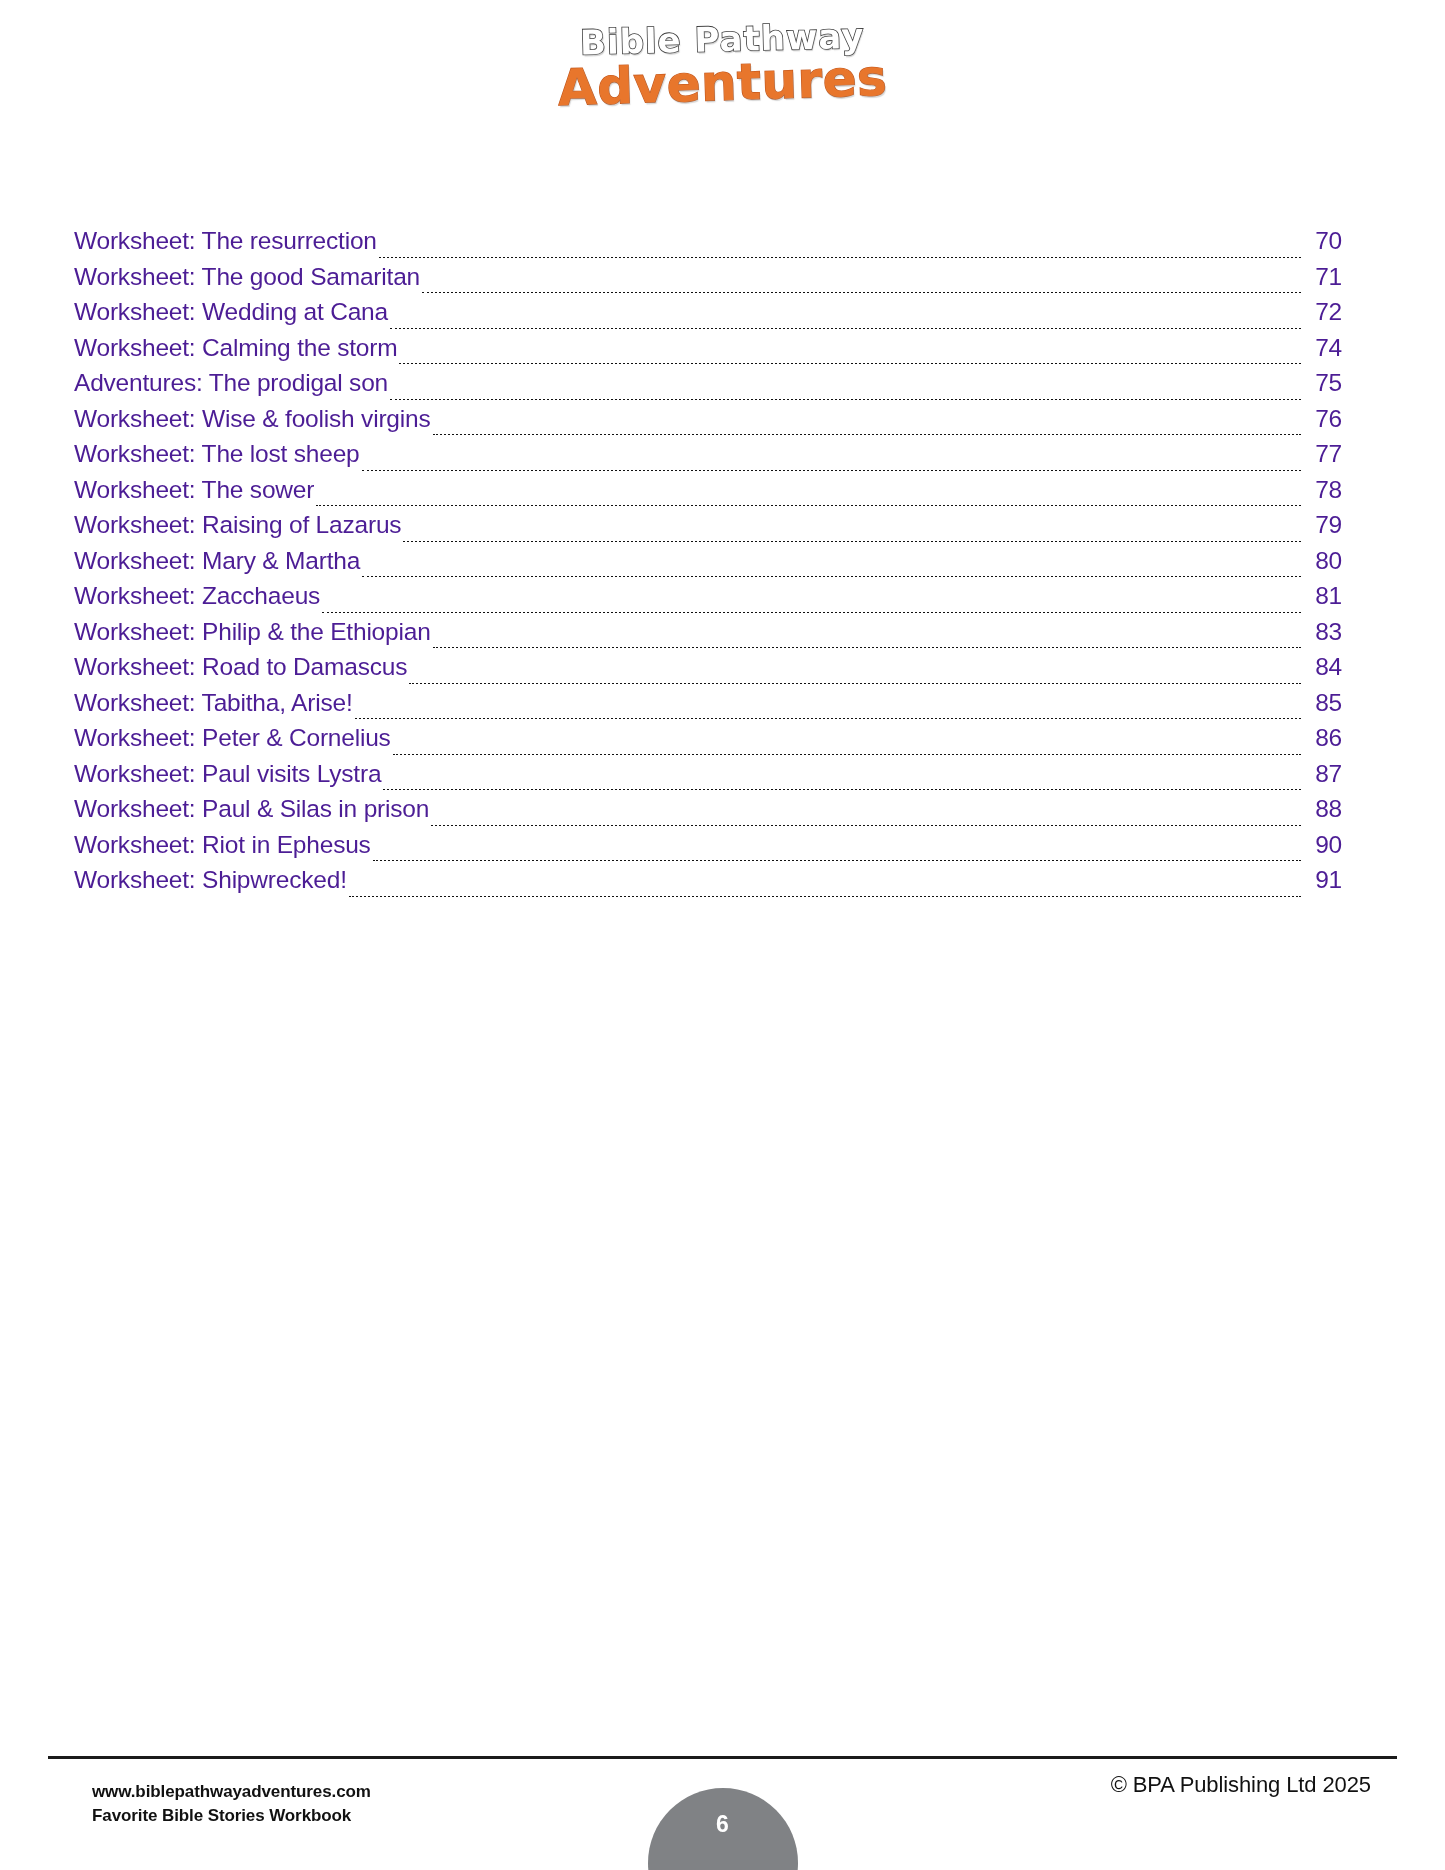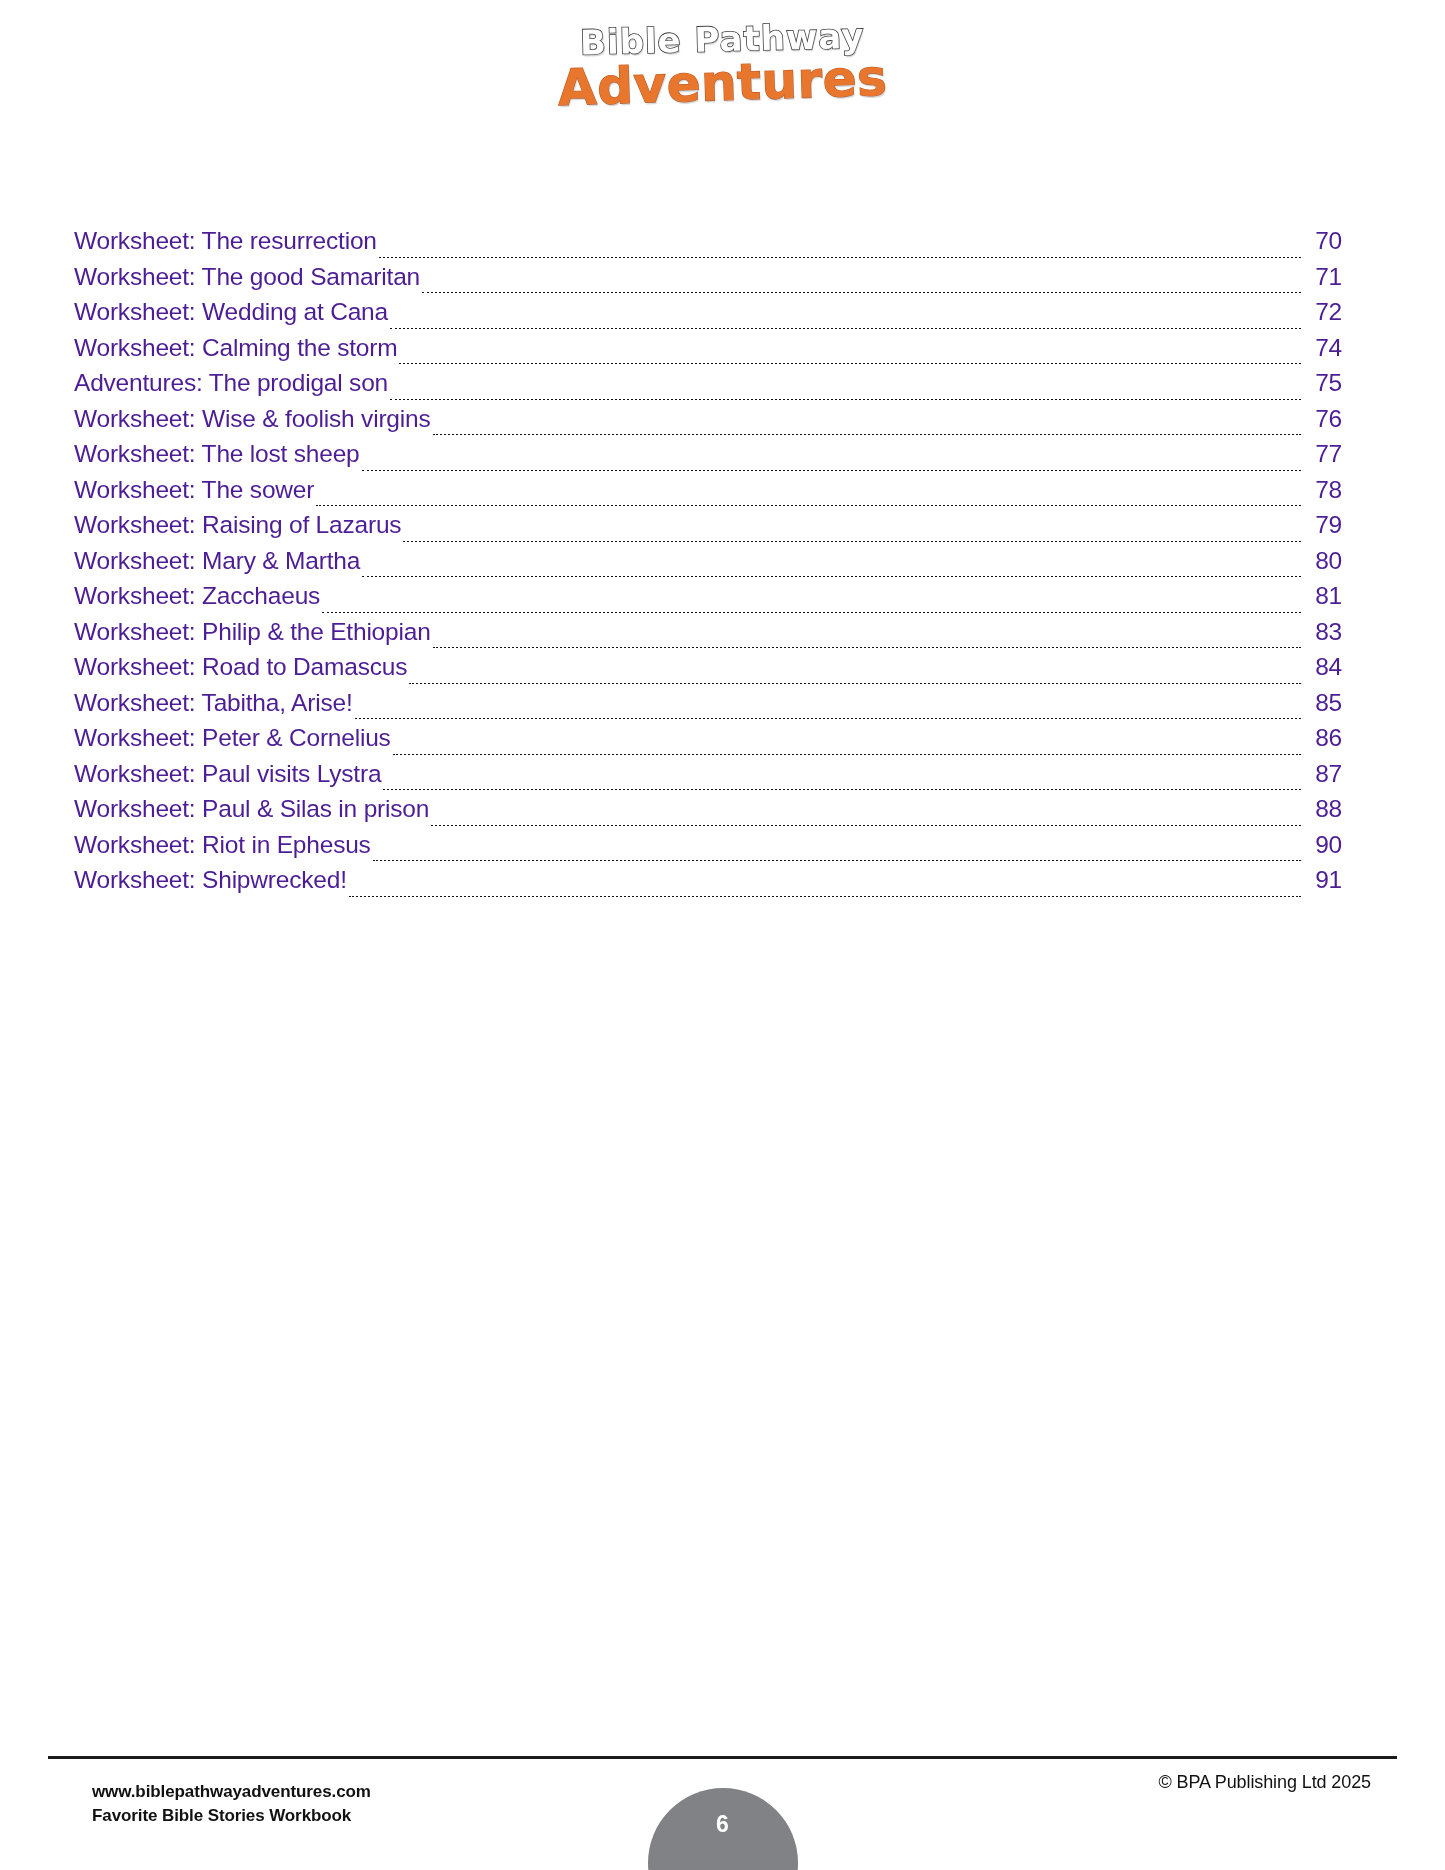--- a/index.html
+++ b/index.html
@@ -119,21 +119,21 @@
     color: #111111;
     line-height: 1.42;
     letter-spacing: -0.1px;
     margin-top: 10px;
   }
   #footer-right {
     position: absolute;
     right: 74px;
     top: 1772px;
     font-family: "Liberation Sans", sans-serif;
-    font-size: 18px;
+    font-size: 22px;
     font-weight: 400;
     color: #111111;
     letter-spacing: -0.1px;
   }
   #page-bubble {
     position: absolute;
     left: 50%;
     transform: translateX(-50%);
     top: 1788px;
     width: 150px;

